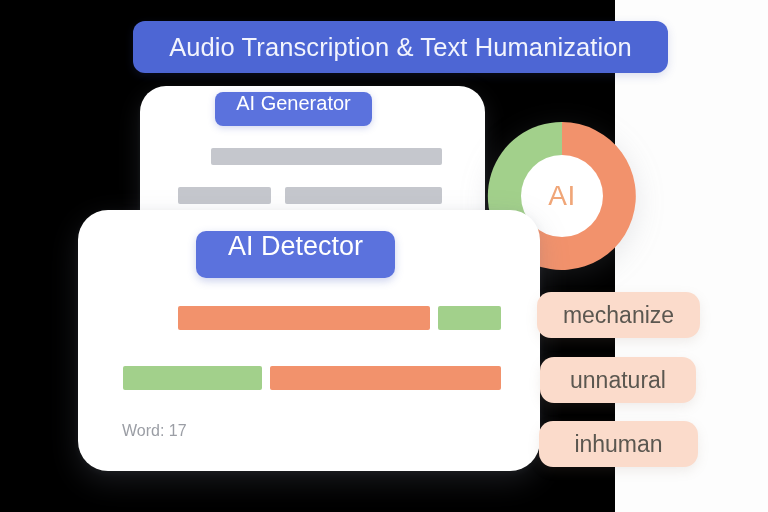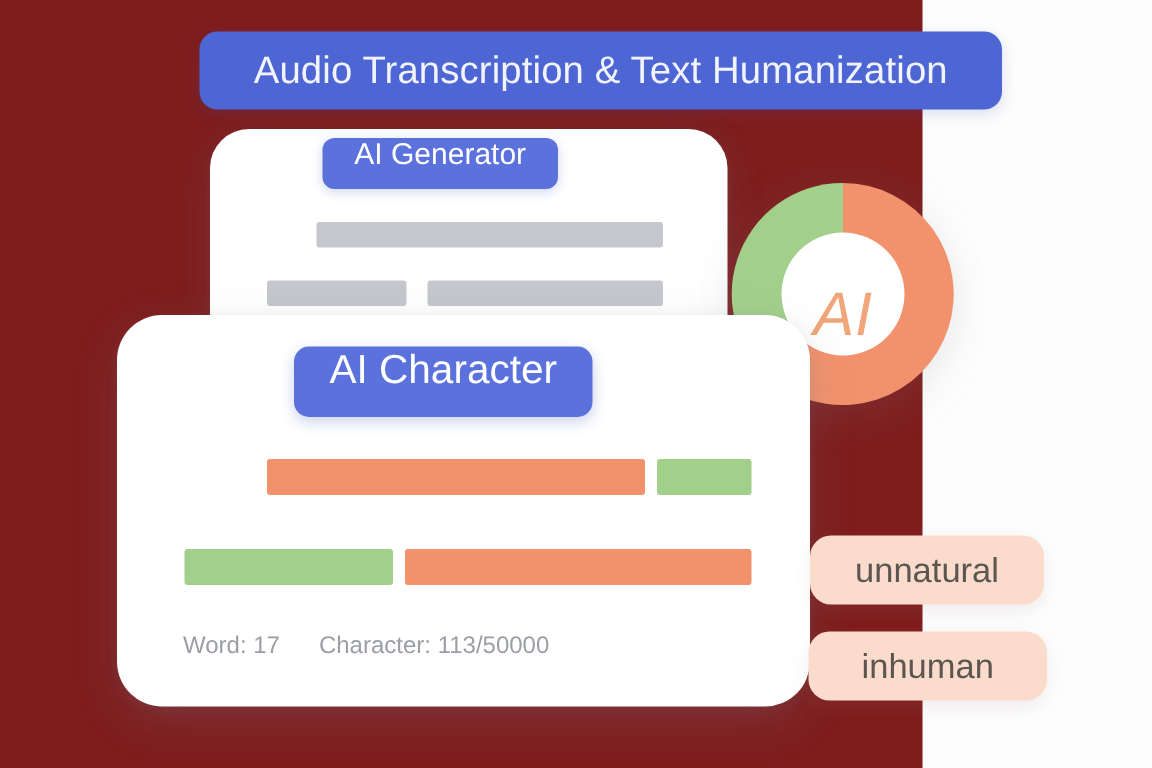--- a/index.html
+++ b/index.html
@@ -10,21 +10,21 @@
     width: 768px;
     height: 512px;
     background: #fdfdfd;
     font-family: "Liberation Sans", sans-serif;
     overflow: hidden;
   }
   #stage {
     position: relative;
     width: 615px;
     height: 512px;
-    background: #7f1d1d;
+    background: #000000;
   }
 
   
   .title-banner {
     position: absolute;
     left: 133px;
     top: 21px;
     width: 535px;
     height: 52px;
     background: #4d66d4;
@@ -91,31 +91,30 @@
     top: 121px;
     width: 150px;
     height: 150px;
     z-index: 7;
     filter: drop-shadow(0 6px 14px rgba(120,125,140,0.18));
   }
   .donut-wrap svg { display: block; }
   .donut-label {
     position: absolute;
     left: 0;
-    top: 13px;
+    top: 0;
     width: 150px;
     height: 150px;
     display: flex;
     align-items: center;
     justify-content: center;
     color: #f0a678;
-    font-size: 41px;
+    font-size: 28px;
     letter-spacing: 0.5px;
     pointer-events: none;
-    font-style: italic;
   }
 
   
   .detector-card {
     position: absolute;
     left: 78px;
     top: 210px;
     width: 462px;
     height: 261px;
     background: #ffffff;
@@ -204,33 +203,35 @@
 
       <path d="M 75 75 L 31.5 135.0 A 74 74 0 1 0 75 1 Z" fill="#f2926c"></path>
       <circle cx="75" cy="75" r="41" fill="#ffffff"></circle>
     </svg>
     <div class="donut-label">AI</div>
   </div>
 
   <div class="detector-card"></div>
 
   <div class="badge badge-detector">
-    <span>AI Character</span>
+    <span>AI Detector</span>
   </div>
 
   <div class="seg seg-salmon seg-r1-a"></div>
   <div class="seg seg-green  seg-r1-b"></div>
   <div class="seg seg-green  seg-r2-a"></div>
   <div class="seg seg-salmon seg-r2-b"></div>
 
   <div class="counts">
     <span>Word: 17</span>
-    <span>Character: 113/50000</span>
-  </div>
-
+  </div>
+
+  <div class="chip chip-1">
+    <span>mechanize</span>
+  </div>
   <div class="chip chip-2">
     <span>unnatural</span>
   </div>
   <div class="chip chip-3">
     <span>inhuman</span>
   </div>
 
 </div>
 
 </body></html>

